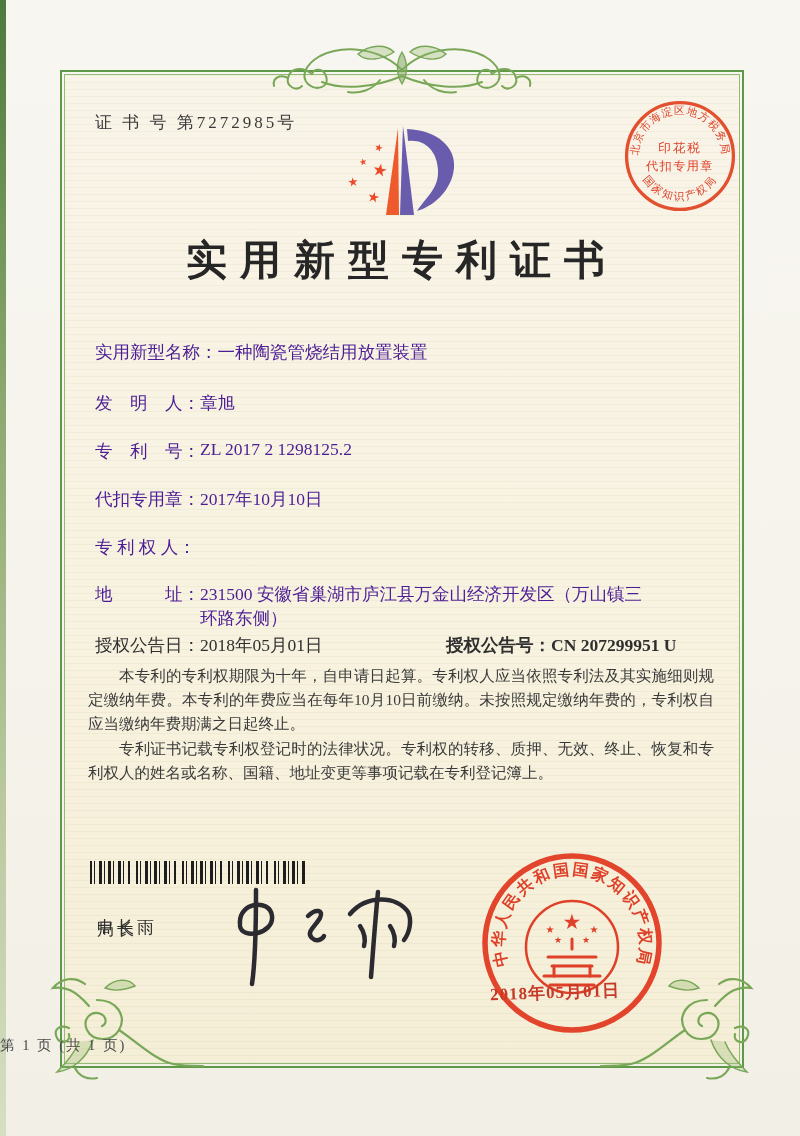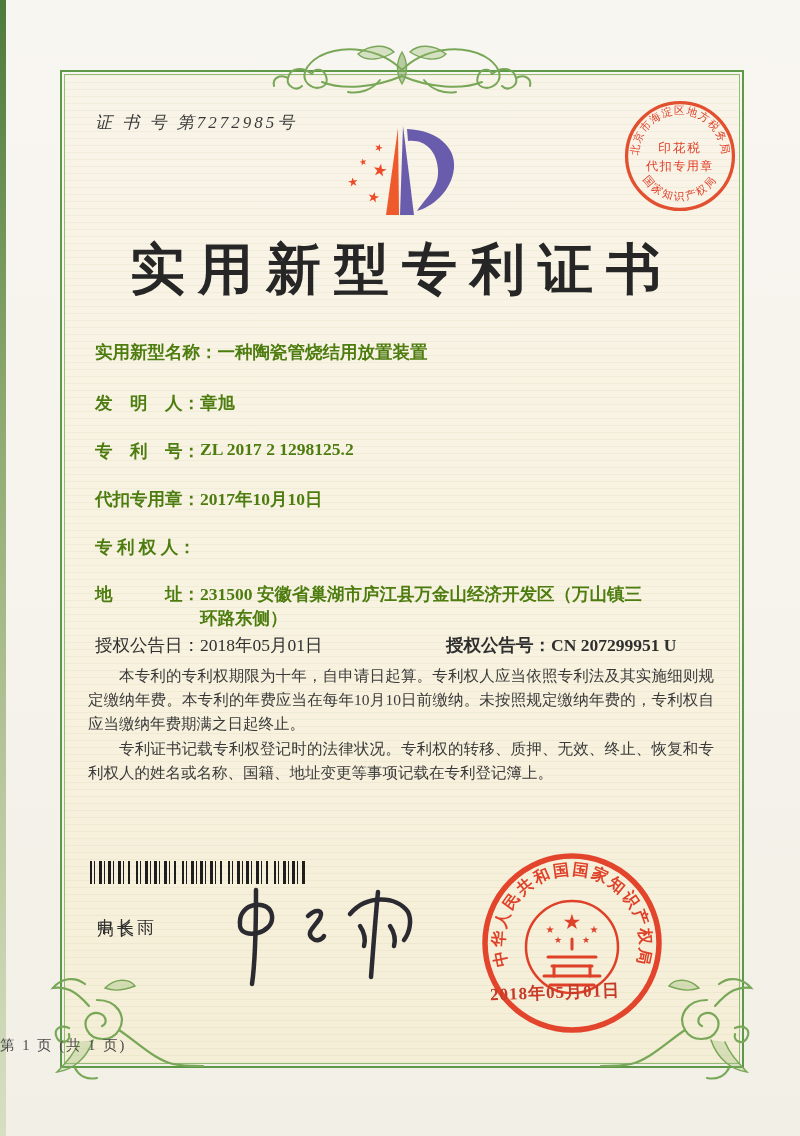--- a/index.html
+++ b/index.html
@@ -12,26 +12,26 @@
     background:linear-gradient(180deg,#4e7a3d,#8ba86e 35%,#b9c89e 70%,#d7dfc3);}
   
   .frame-outer{position:absolute;left:60px;top:70px;width:684px;height:998px;
     border:2px solid #5d9947;box-sizing:border-box;}
   .frame-inner{position:absolute;inset:2px;border:1px solid #94bb76;
     background:
       repeating-linear-gradient(0deg, rgba(160,180,125,0.10) 0 1px, rgba(0,0,0,0) 1px 7px),
       linear-gradient(180deg,#f9f4e8 0%,#f8f2e0 55%,#f5eed7 100%);}
   .orn{position:absolute;pointer-events:none;}
   
-  .cert-no{position:absolute;left:95px;top:111px;font-size:17px;letter-spacing:3px;color:#3a3a3a;font-style:italic;}
+  .cert-no{position:absolute;left:95px;top:111px;font-size:17px;letter-spacing:3px;color:#3a3a3a;}
   .logo{position:absolute;left:330px;top:118px;}
   .stamp{position:absolute;left:612px;top:88px;}
   .title{position:absolute;left:60px;top:233px;width:684px;text-align:center;
-    font-size:55px;font-weight:600;letter-spacing:13px;color:#262626;}
-  .field{position:absolute;left:95px;display:flex;font-size:17.5px;color:#4d7c0f;font-weight:bold;}
+    font-size:41px;font-weight:600;letter-spacing:13px;color:#262626;}
+  .field{position:absolute;left:95px;display:flex;font-size:17.5px;color:#4c1d95;}
   .field .lab{white-space:pre;}
   .field .val{white-space:pre-wrap;max-width:450px;}
   .f0{top:340px}.f1{top:391px}.f2{top:439px}.f3{top:487px}.f4{top:535px}.f5{top:582px}
   .grant{position:absolute;top:633px;left:0;width:800px;font-size:17.5px;}
   .grant .g-left{position:absolute;left:95px;white-space:pre;}
   .grant .g-right{position:absolute;left:446px;white-space:pre;font-weight:bold;}
   .paras{position:absolute;left:88px;top:664px;width:626px;font-size:15.5px;
     line-height:1.56;text-align:justify;color:#3a3a3a;}
   .paras p{margin:0;text-indent:2em;}
   .barcode{position:absolute;left:90px;top:861px;width:216px;height:23px;

